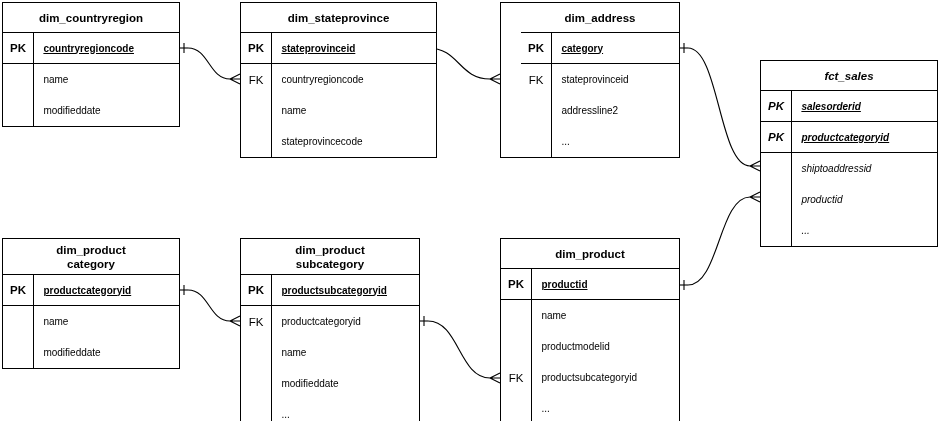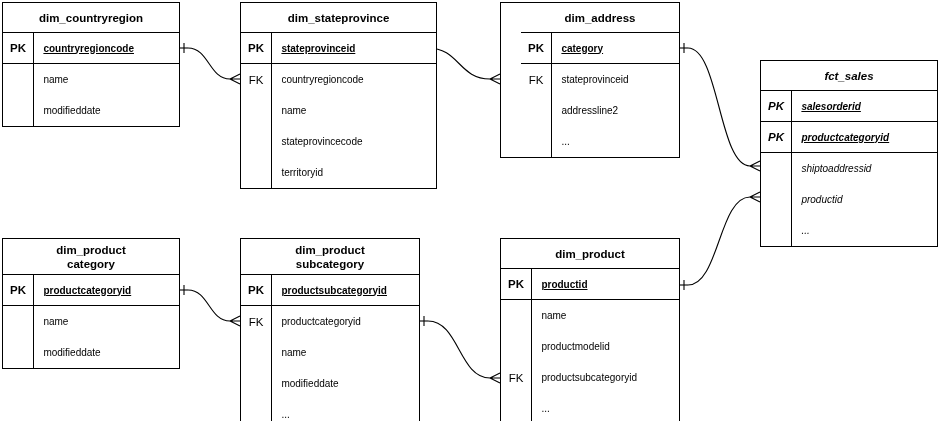--- a/index.html
+++ b/index.html
@@ -179,25 +179,20 @@
         <div class="row">
           <div class="keycell"></div>
           <div class="divider"></div>
           <div class="fieldcell">name</div>
         </div>
         <div class="row">
           <div class="keycell"></div>
           <div class="divider"></div>
           <div class="fieldcell">stateprovincecode</div>
         </div>
-        <div class="row">
-          <div class="keycell"></div>
-          <div class="divider"></div>
-          <div class="fieldcell">territoryid</div>
-        </div>
       </div>
     </div>
     <div class="entity" style="left: 500px; top: 2px; width: 180px; padding-left: 20px;">
       <div class="entity-title" style="height: 30px;">
         <span class="tline">dim_address</span>
       </div>
       <div class="body-block">
         <div class="row sep">
           <div class="keycell pk">PK</div>
           <div class="divider"></div>

